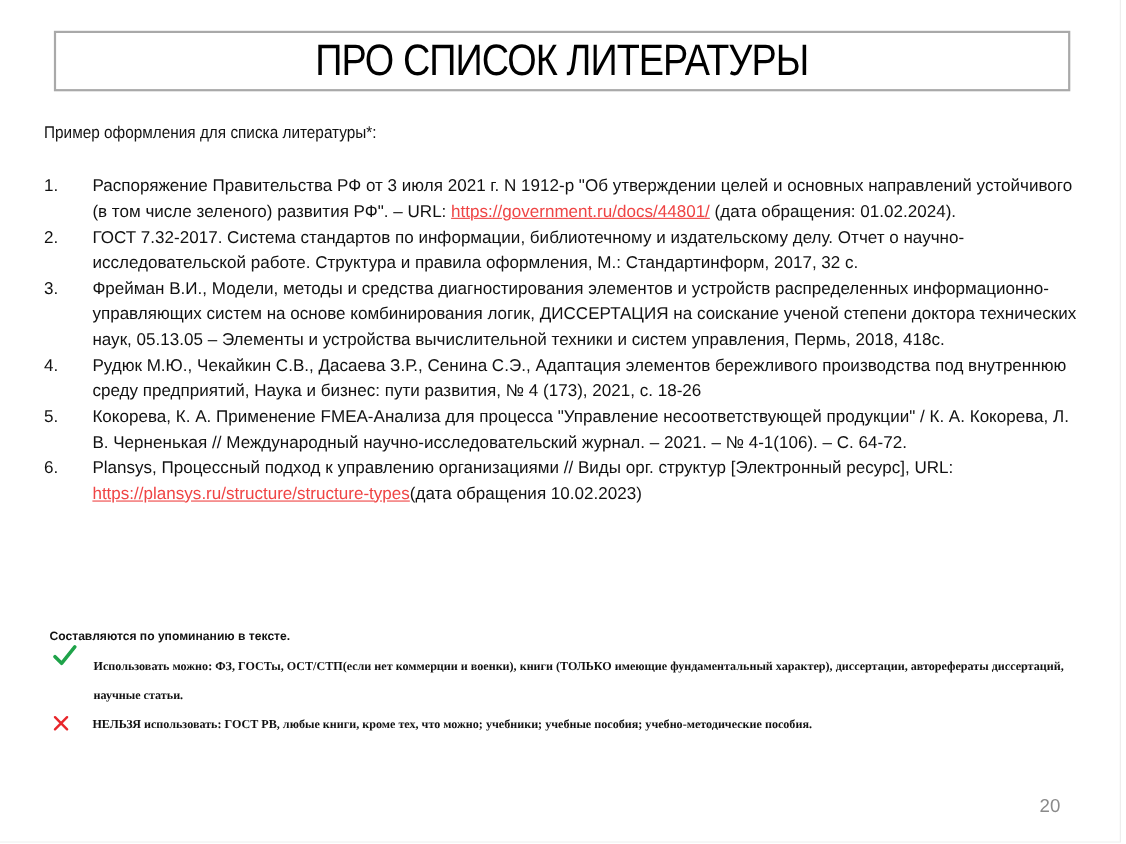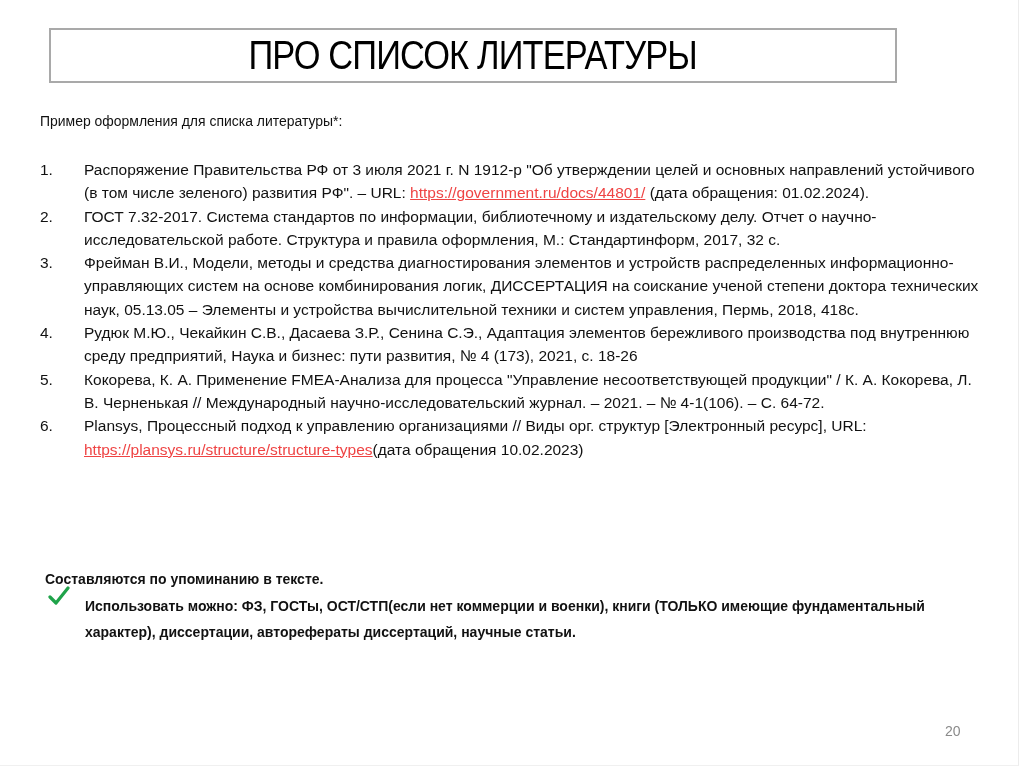--- a/index.html
+++ b/index.html
@@ -1,33 +1,33 @@
 <!DOCTYPE html>
 <html><head>
 <meta charset="utf-8">
 <style>
   html, body { margin: 0; padding: 0; background: #ffffff; }
   body { width: 1024px; height: 767px; position: relative; overflow: hidden; font-family: "Liberation Sans", sans-serif; color: #111; }
   .slide { position: absolute; left: 0; top: 0; width: 1018px; height: 765px; background: #fff; border-right: 1px solid #ececec; border-bottom: 1px solid #f0f0f0; }
-  .title-box { position: absolute; left: 49px; top: 28px; width: 848px; height: 55px; border: 2px solid #a9a9a9; box-sizing: border-box; display: flex; align-items: center; justify-content: center; }
+  .title-box { position: absolute; left: 49px; top: 28px; width: 924px; height: 55px; border: 2px solid #a9a9a9; box-sizing: border-box; display: flex; align-items: center; justify-content: center; }
   .title { font-family: "Liberation Sans Narrow", "Liberation Sans", sans-serif; font-size: 40px; letter-spacing: -1px; transform: scaleX(0.86); color: #000; white-space: nowrap; }
   .intro { position: absolute; left: 40px; top: 112px; font-size: 15.5px; transform-origin: left; transform: scaleX(0.9); white-space: nowrap; }
   .reflist { position: absolute; left: 40px; top: 158px; width: 940px; font-size: 15.5px; line-height: 23.3px; }
   .ref { display: flex; }
   .ref-num { width: 44px; flex: none; }
   .ref-text { flex: 1; }
   .link { color: #ef4444; text-decoration: underline; }
-  .rules { position: absolute; left: 45px; top: 566px; width: 930px; font-weight: bold; font-size: 14px; line-height: 26.5px; }
+  .rules { position: absolute; left: 45px; top: 566px; width: 930px; font-weight: bold; font-size: 11px; line-height: 26.5px; }
   .rule-head { margin-left: 0; }
-  .rule { display: flex; }
+  .rule { display: flex; font-family: Liberation Serif, serif; }
   .rule-icon { width: 37px; flex: none; font-size: 20px; line-height: 24px; }
   .check { color: #1fa34a; margin-left: 3px; margin-top: -8px; }
   .cross { color: #e8262b; margin-left: 2px; font-weight: normal; }
   .rule-text { flex: 1; }
-  .page-num { position: absolute; left: 945px; top: 723px; font-size: 14px; color: #8a8a8a; }
+  .page-num { position: absolute; left: 945px; top: 723px; font-size: 17px; color: #8a8a8a; }
 </style>
 </head>
 <body>
 
 <div class="slide">
   <div class="title-box">
     <div class="title">ПРО СПИСОК ЛИТЕРАТУРЫ</div>
   </div>
 
   <div class="intro">Пример оформления для списка литературы*:</div>
@@ -62,16 +62,24 @@
   <div class="rules">
     <div class="rule-head">Составляются по упоминанию в тексте.</div>
     <div class="rule">
       <span class="rule-icon check">
         <svg width="22" height="22" viewBox="0 0 22 22">
             <path d="M2 12 L8 18 L20 3" fill="none" stroke="#1fa34a" stroke-width="3.2" stroke-linecap="round" stroke-linejoin="round"></path>
           </svg>
       </span>
       <span class="rule-text">Использовать можно: ФЗ, ГОСТы, ОСТ/СТП(если нет коммерции и военки), книги (ТОЛЬКО имеющие фундаментальный характер), диссертации, авторефераты диссертаций, научные статьи.</span>
     </div>
+    <div class="rule">
+      <span class="rule-icon cross">
+        <svg width="18" height="22" viewBox="0 0 18 22">
+            <path d="M3 6 L14 17 M14 6 L3 17" fill="none" stroke="#e8262b" stroke-width="2.2" stroke-linecap="round"></path>
+          </svg>
+      </span>
+      <span class="rule-text">НЕЛЬЗЯ использовать: ГОСТ РВ, любые книги, кроме тех, что можно; учебники; учебные пособия; учебно-методические пособия.</span>
+    </div>
   </div>
 
   <div class="page-num">20</div>
 </div>
 
 </body></html>

